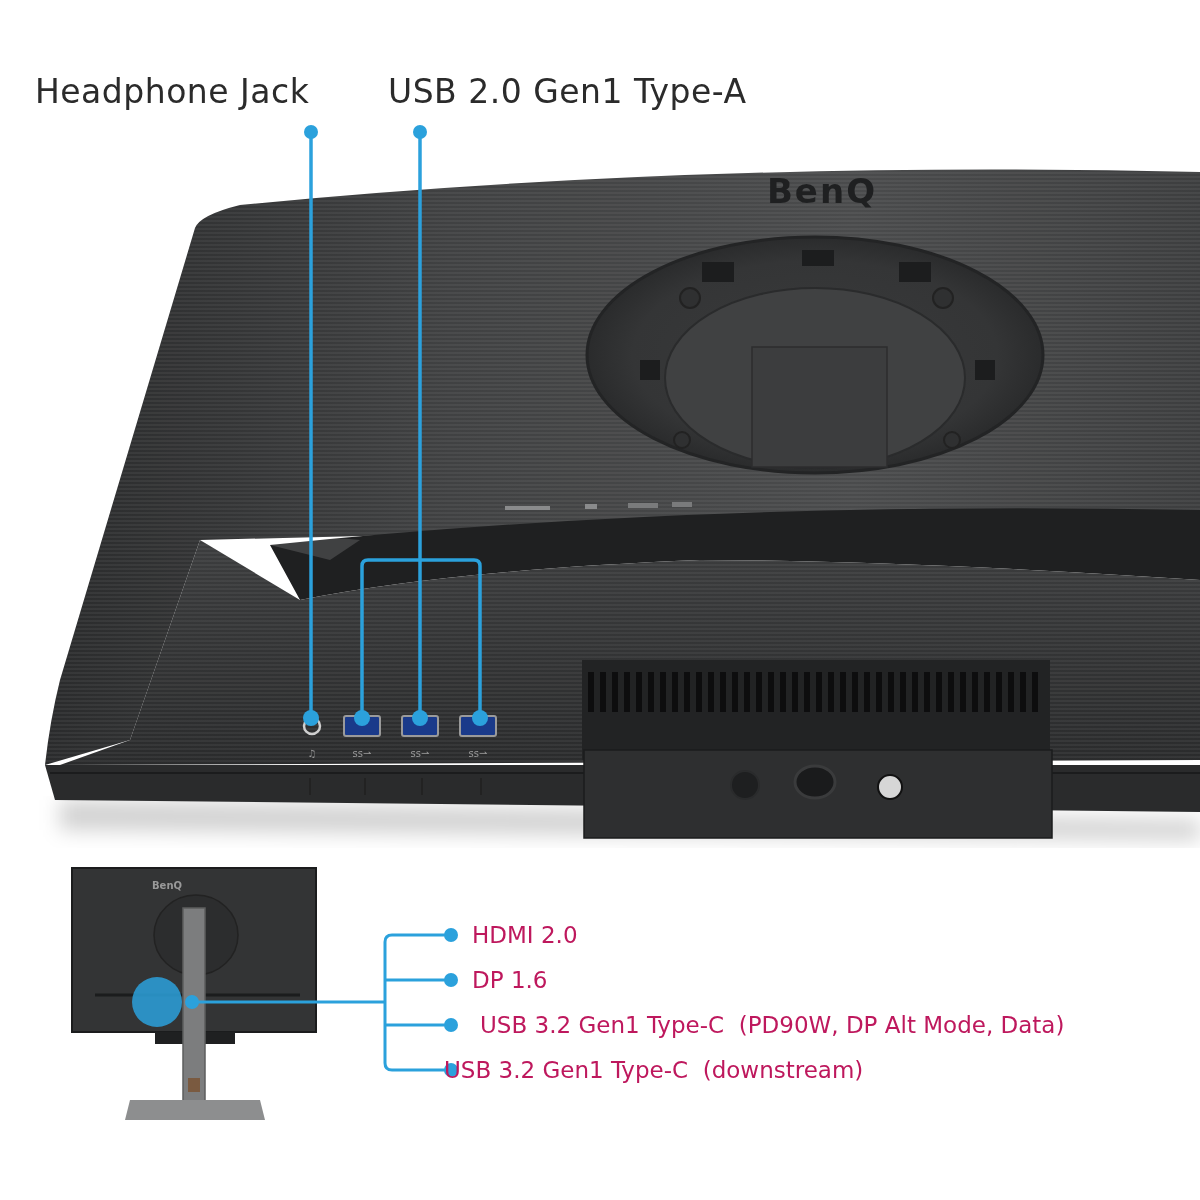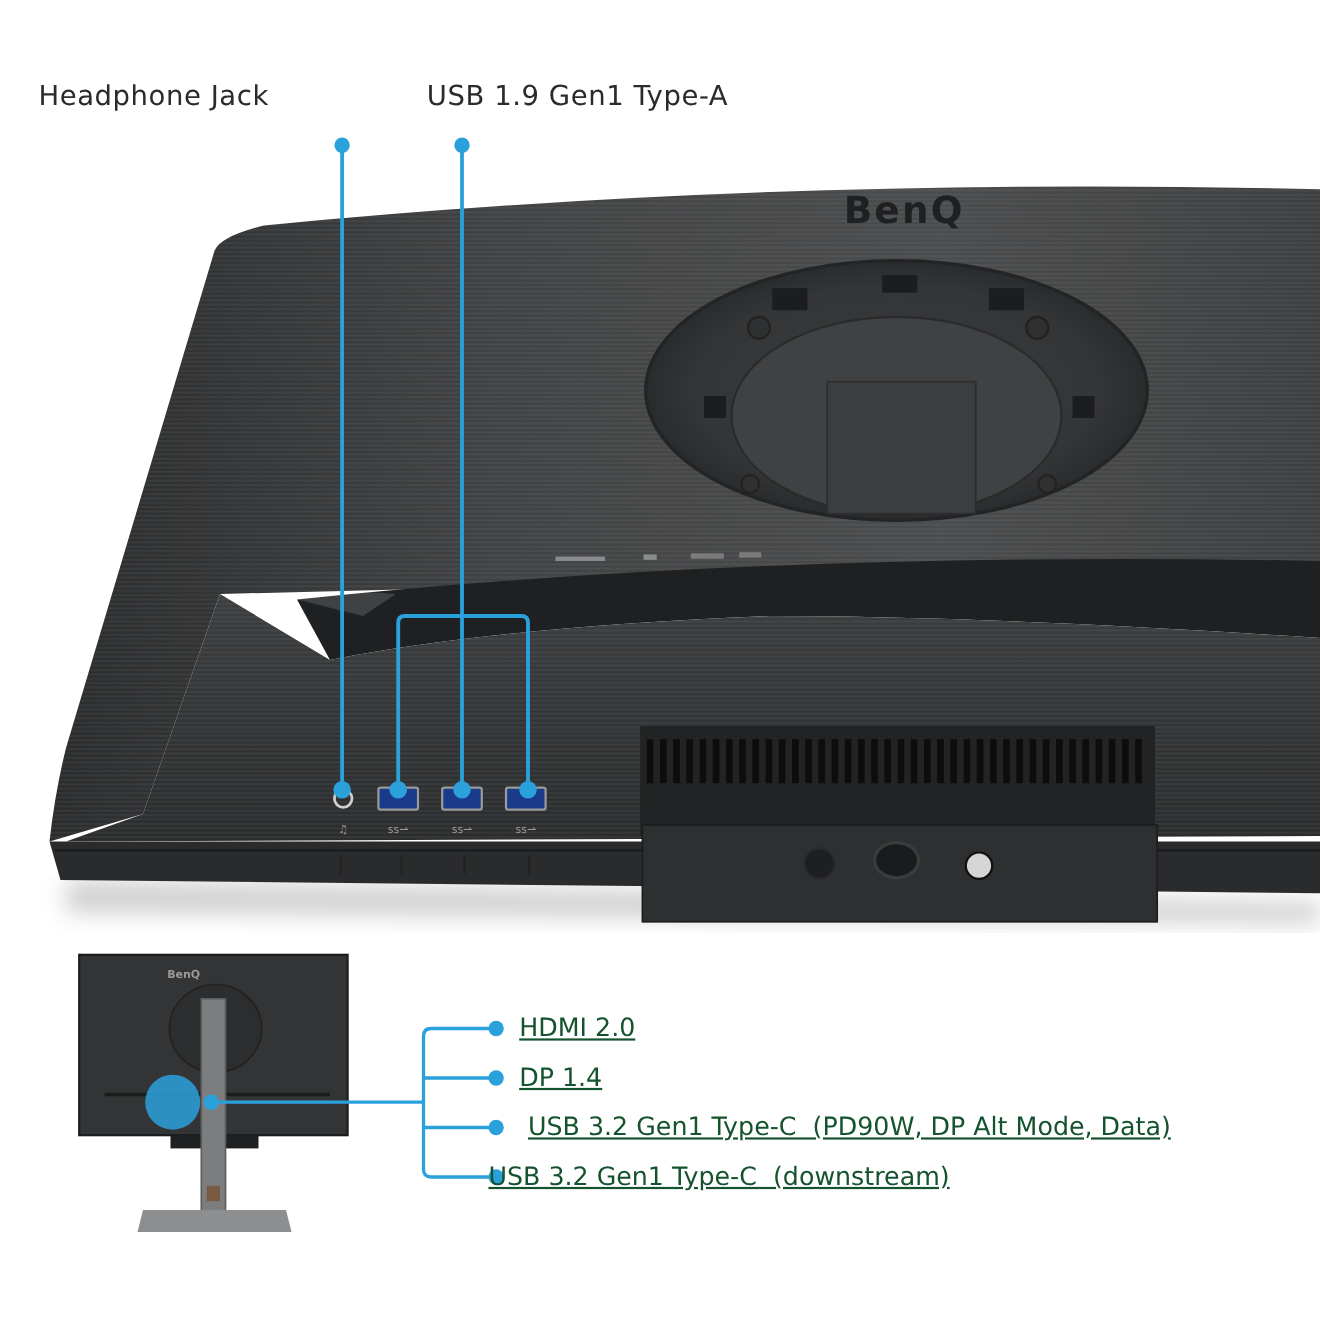--- a/index.html
+++ b/index.html
@@ -1,19 +1,19 @@
 <!DOCTYPE html>
 <html><head>
 <meta charset="utf-8">
 <style>
   html, body { margin:0; padding:0; background:#ffffff; }
   body { width:1200px; height:1200px; position:relative; overflow:hidden; font-family:"DejaVu Sans", sans-serif; color:#2a2a2a; }
   .abs { position:absolute; }
-  .label-top { font-size:25px; letter-spacing:0.5px; color:#2b2b2b; white-space:nowrap; }
-  .label-port { font-size:23px; color:#14532d; white-space:nowrap;text-decoration:underline; }
+  .label-top { font-size:33px; letter-spacing:0.5px; color:#2b2b2b; white-space:nowrap; }
+  .label-port { font-size:23px; color:#be185d; white-space:nowrap; }
   svg { position:absolute; left:0; top:0; }
 </style>
 </head>
 <body>
 
 <svg width="1200" height="1200" viewBox="0 0 1200 1200">
   <defs>
     <linearGradient id="bodyG" x1="0" y1="0" x2="1" y2="0">
       <stop offset="0" stop-color="#2a2b2c"></stop>
       <stop offset="0.35" stop-color="#404142"></stop>
@@ -169,18 +169,18 @@
   </g>
   <g fill="#2ba1dc">
     <circle cx="451" cy="935" r="7"></circle>
     <circle cx="451" cy="980" r="7"></circle>
     <circle cx="451" cy="1025" r="7"></circle>
     <circle cx="451" cy="1070" r="7"></circle>
   </g>
 </svg>
 
 <div class="abs label-top" style="left:35px; top:72px;">Headphone Jack</div>
-<div class="abs label-top" style="left:388px; top:72px;">USB 1.9 Gen1 Type-A</div>
+<div class="abs label-top" style="left:388px; top:72px;">USB 2.0 Gen1 Type-A</div>
 
 <div class="abs label-port" style="left:472px; top:922px;">HDMI 2.0</div>
-<div class="abs label-port" style="left:472px; top:967px;">DP 1.4</div>
+<div class="abs label-port" style="left:472px; top:967px;">DP 1.6</div>
 <div class="abs label-port" style="left:480px; top:1012px;">USB 3.2 Gen1 Type-C&nbsp;&nbsp;(PD90W, DP Alt Mode, Data)</div>
 <div class="abs label-port" style="left:444px; top:1057px;">USB 3.2 Gen1 Type-C&nbsp;&nbsp;(downstream)</div>
 
 </body></html>

